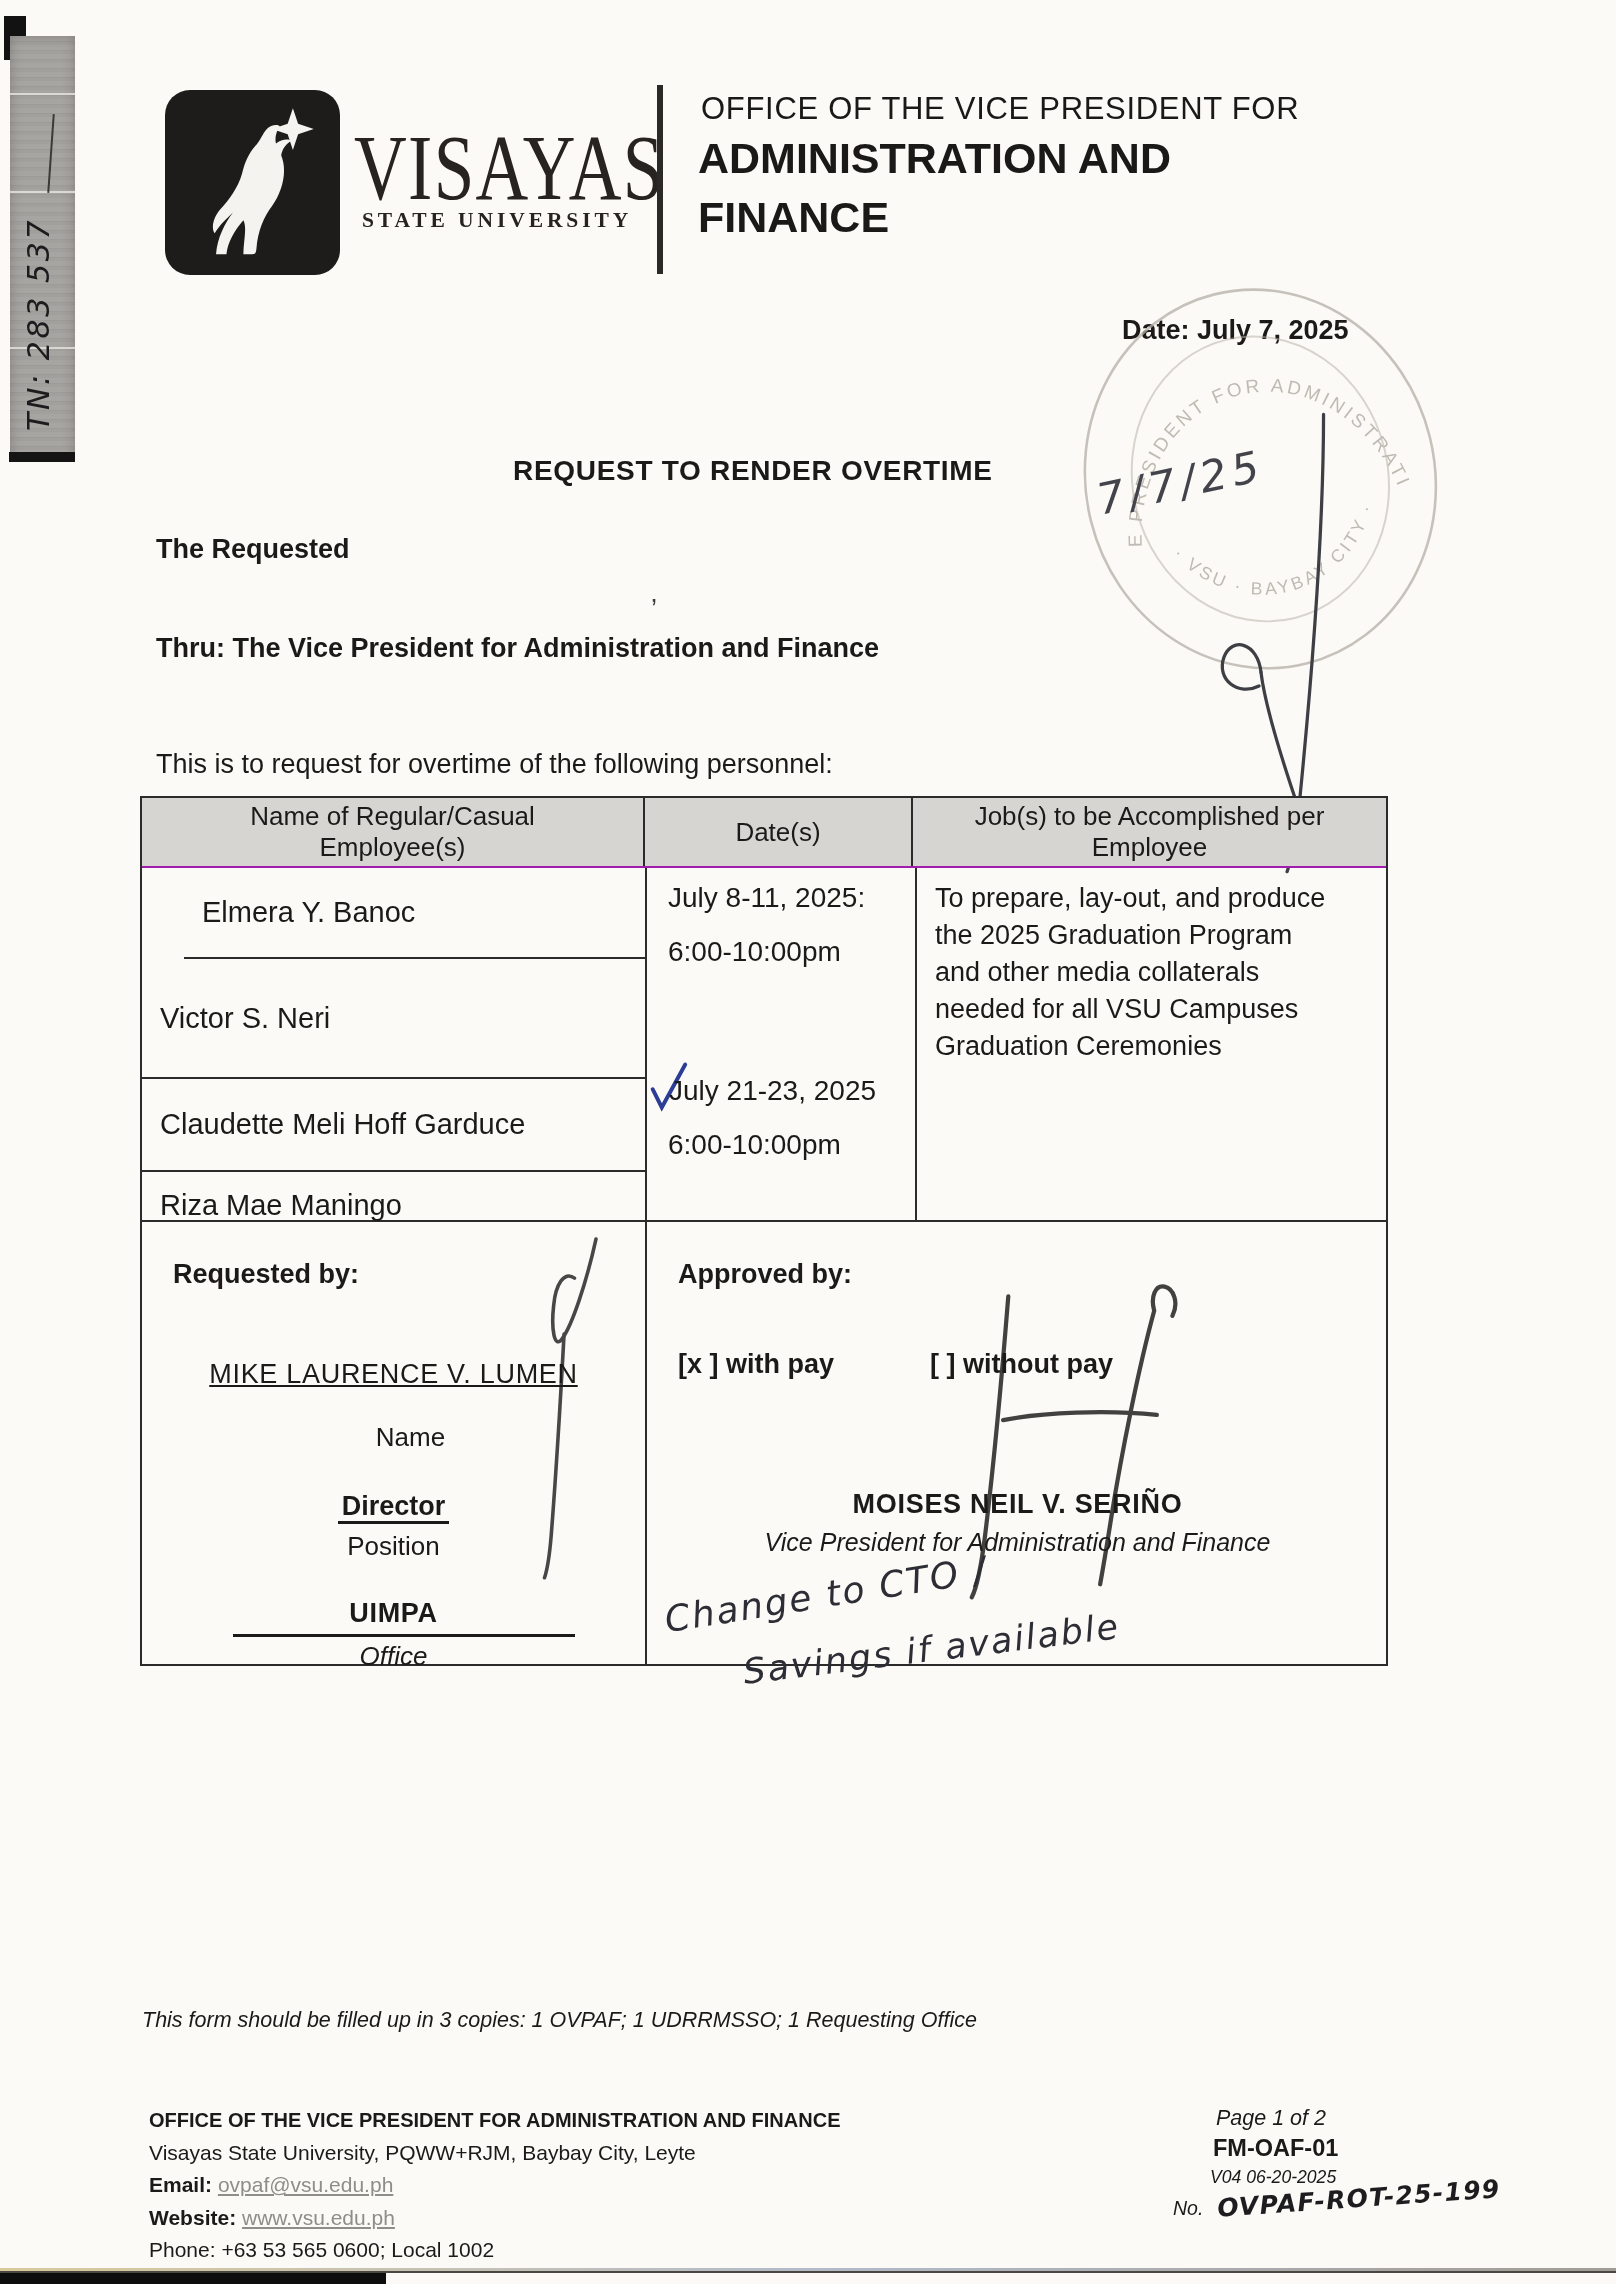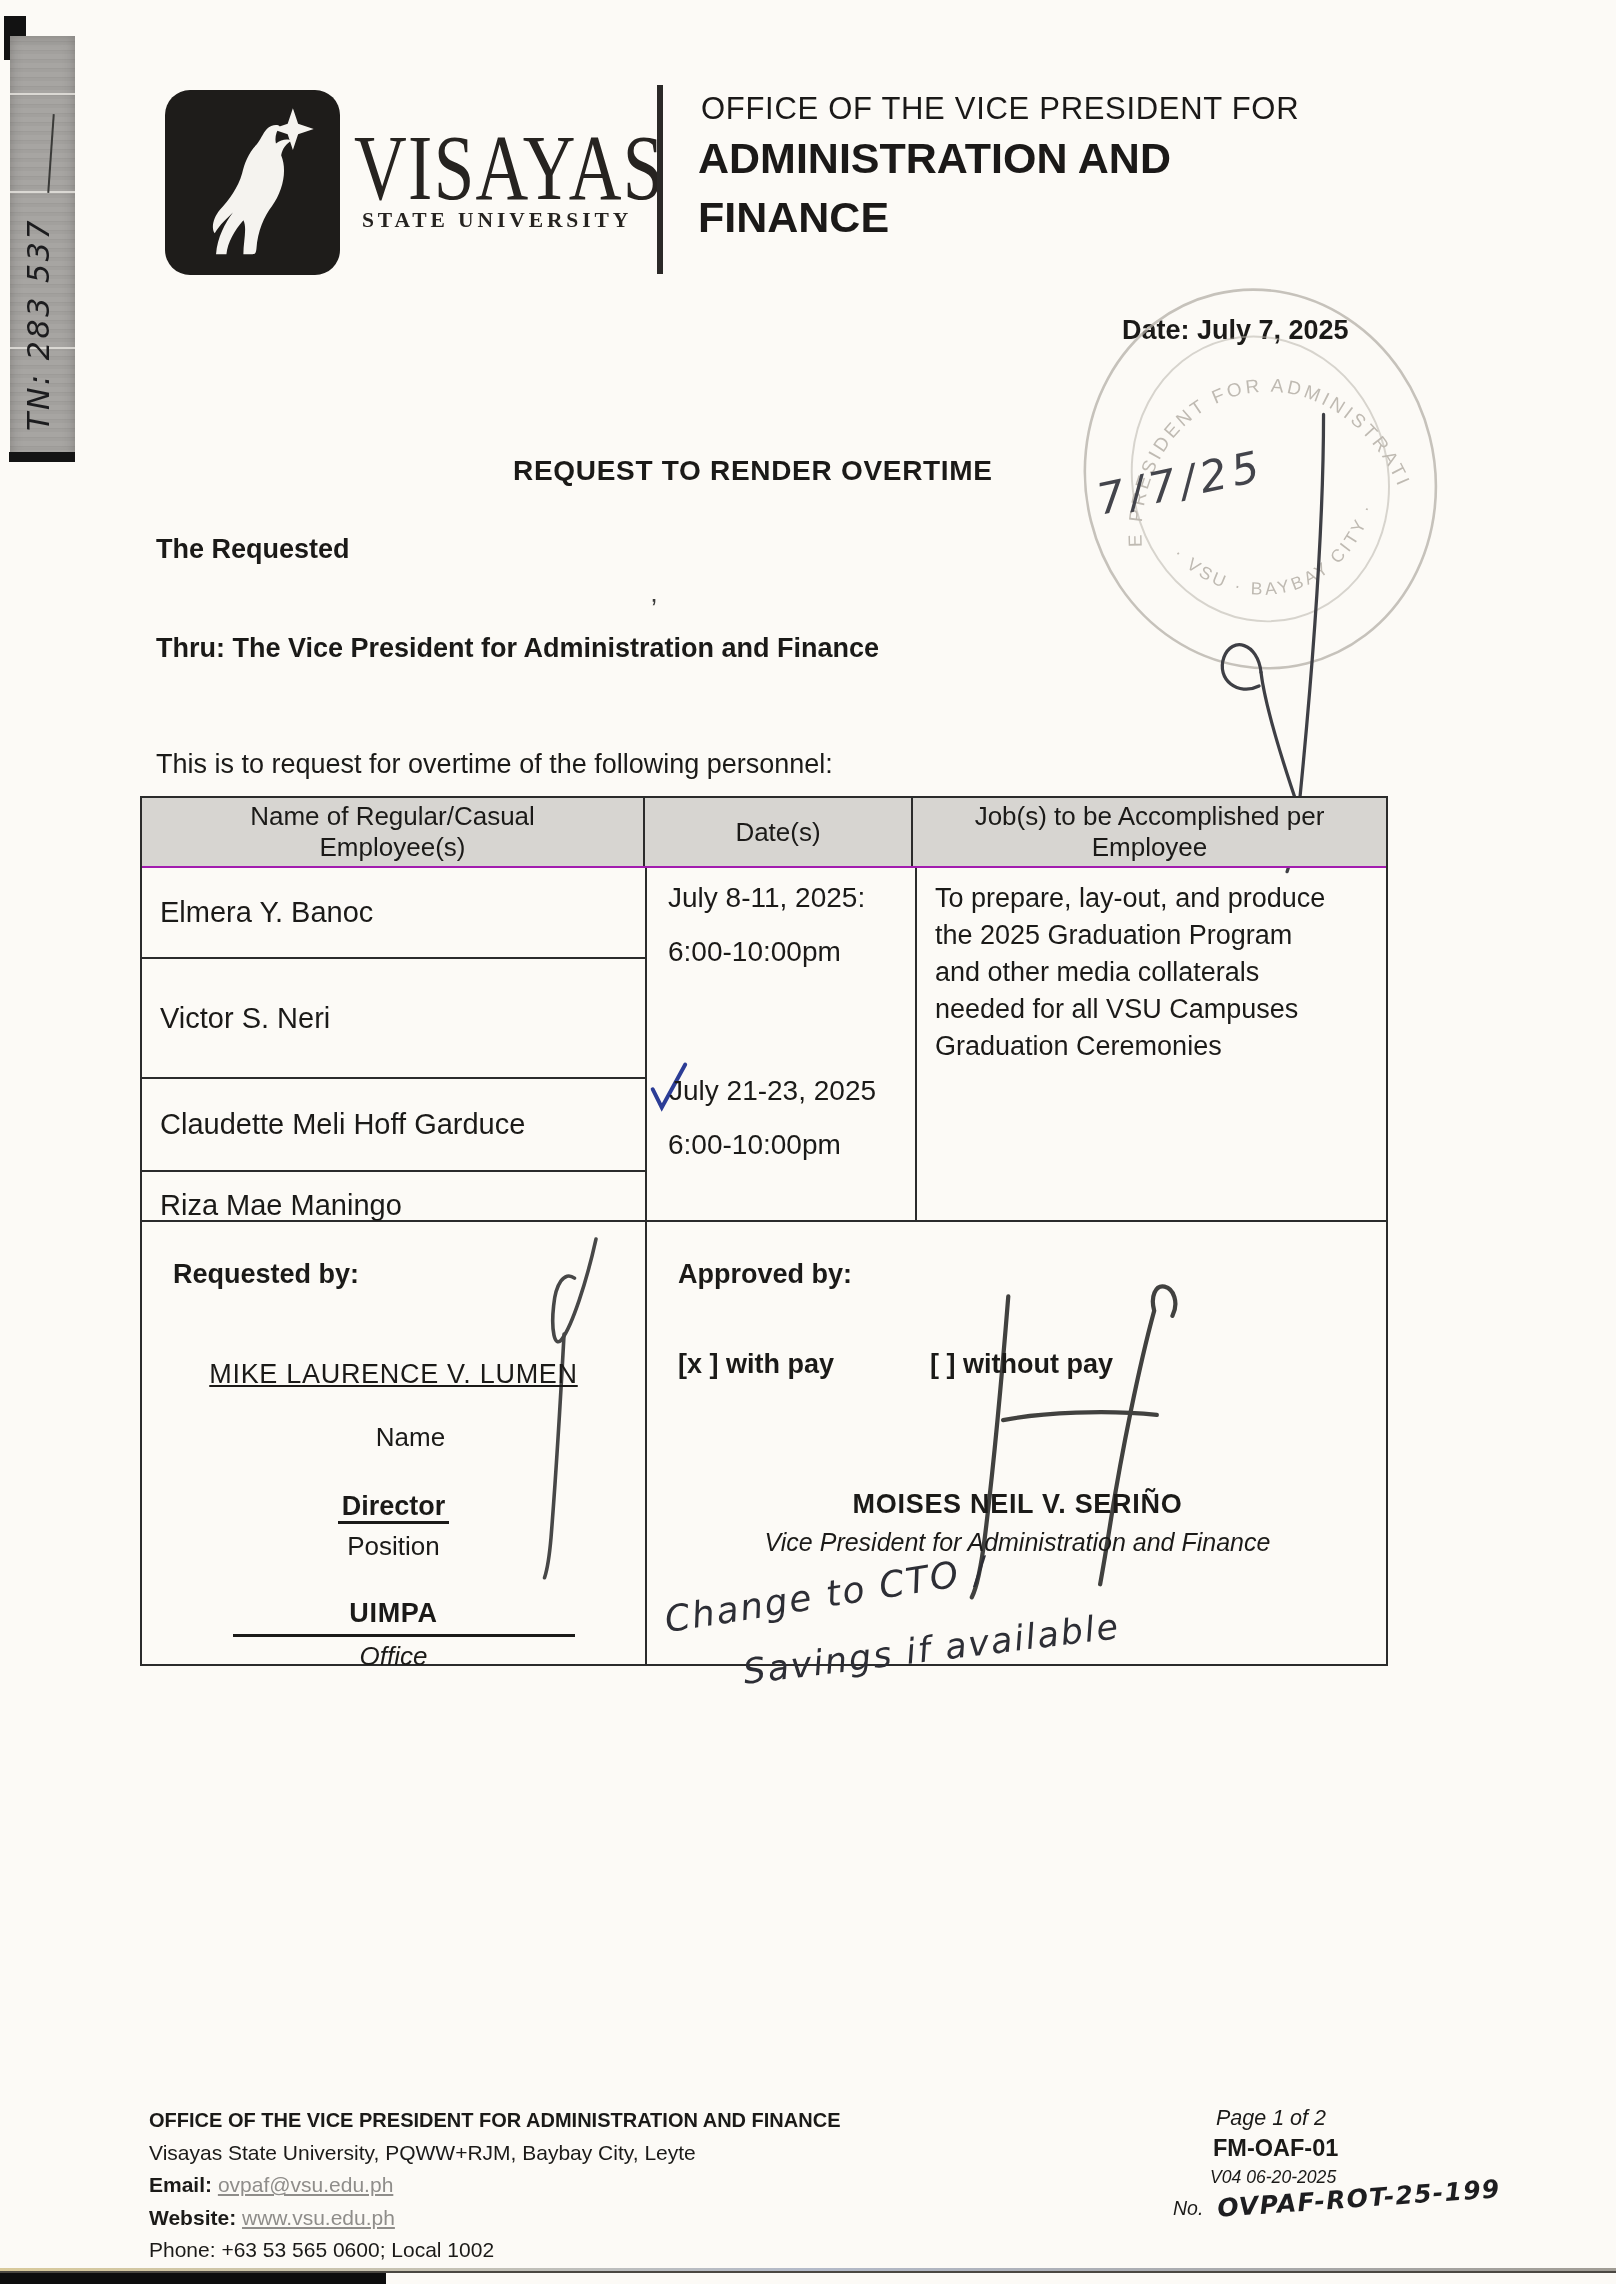--- a/index.html
+++ b/index.html
@@ -116,21 +116,21 @@
       <div class="cell br pre" style="width:503px;">Name of Regular/Casual
 Employee(s)</div>
       <div class="cell br" style="width:268px;">Date(s)</div>
       <div class="cell pre" style="flex:1;">Job(s) to be Accomplished per
 Employee</div>
     </div>
 
     <div class="abs" style="left:0;top:70px;width:1244px;height:352px;border-bottom:2px solid #2b2b2b;box-sizing:content-box;">
 
       <div class="abs br" style="left:0;top:0;width:505px;height:352px;">
-        <div class="emp-row" style="height:91px;">
+        <div class="emp-row" style="height:91px;margin-left:42px;">
           <span>Elmera Y. Banoc</span>
         </div>
         <div class="emp-row" style="height:120px;">
           <span>Victor S. Neri</span>
         </div>
         <div class="emp-row" style="height:93px;">
           <span>Claudette Meli Hoff Garduce</span>
         </div>
         <div class="emp-row" style="height:67px;border-bottom:none;">
           <span>Riza Mae Maningo</span>
@@ -171,20 +171,21 @@
         <div class="abs b" style="left:29px;top:128px;font-size:27px;">[x ] with pay</div>
         <div class="abs b" style="left:281px;top:128px;font-size:27px;">[  ] without pay</div>
         <div class="abs ctr b" style="left:0;top:268px;width:100%;font-size:27px;letter-spacing:0.7px;">MOISES NEIL V. SERIÑO</div>
         <div class="abs ctr i" style="left:0;top:307px;width:100%;font-size:25px;">Vice President for Administration and Finance</div>
         <div class="abs hw ink" style="left:14.3px;top:353px;font-size:36px;transform:rotate(-9deg);letter-spacing:2px;white-space:nowrap;">Change to CTO /</div>
         <div class="abs hw ink" style="left:93px;top:408px;font-size:35px;transform:rotate(-7deg);letter-spacing:2px;white-space:nowrap;">Savings if available</div>
       </div>
     </div>
   </div>
 
+  <div class="abs i" style="left:142px;top:2008px;font-size:21.5px;">This form should be filled up in 3 copies: 1 OVPAF; 1 UDRRMSSO; 1 Requesting Office</div>
 
   <div class="abs b" style="left:149px;top:2109px;font-size:20px;">OFFICE OF THE VICE PRESIDENT FOR ADMINISTRATION AND FINANCE</div>
   <div class="abs" style="left:149px;top:2141px;font-size:21px;">Visayas State University, PQWW+RJM, Baybay City, Leyte</div>
   <div class="abs" style="left:149px;top:2173px;font-size:21px;">
     <span class="b">Email:</span>
     <span class="link">ovpaf@vsu.edu.ph</span>
   </div>
   <div class="abs" style="left:149px;top:2206px;font-size:21px;">
     <span class="b">Website:</span>
     <span class="link">www.vsu.edu.ph</span>

